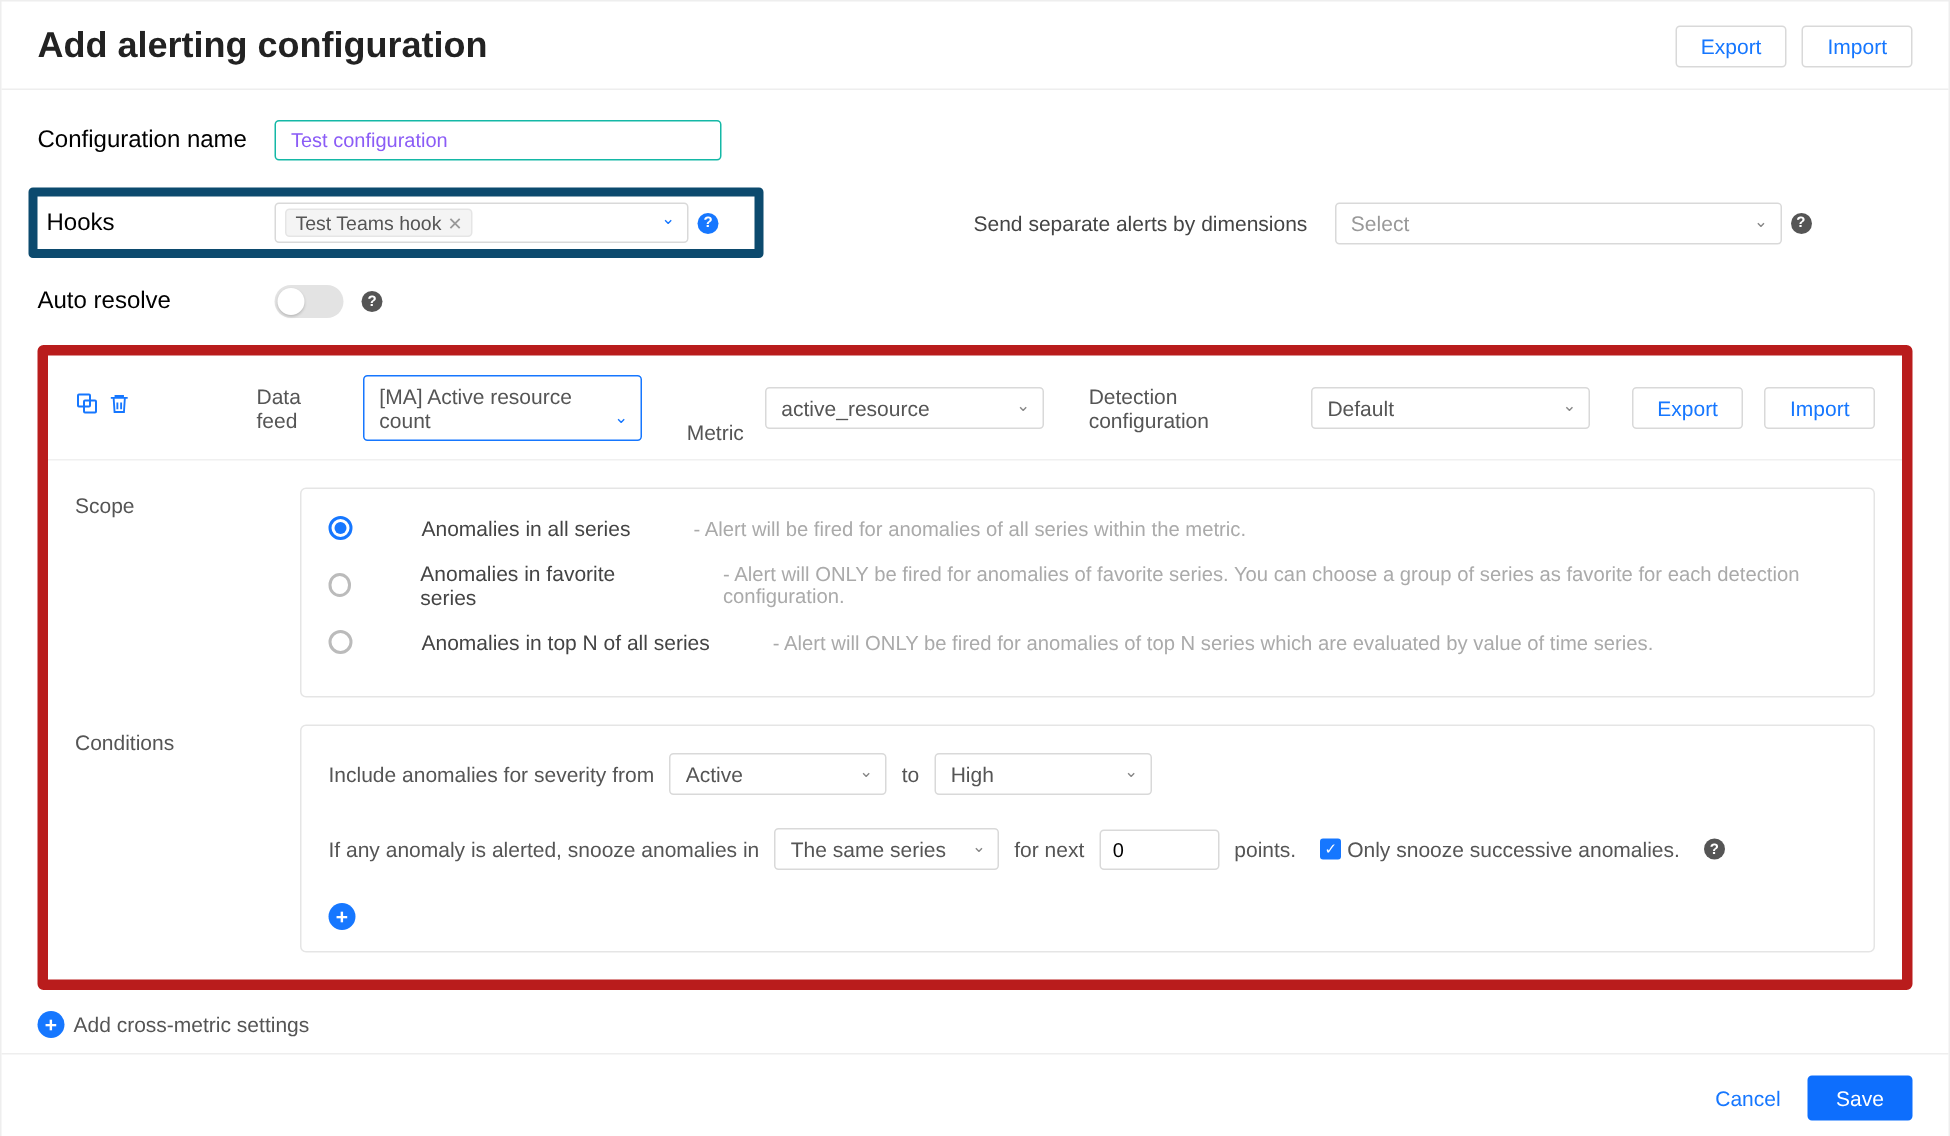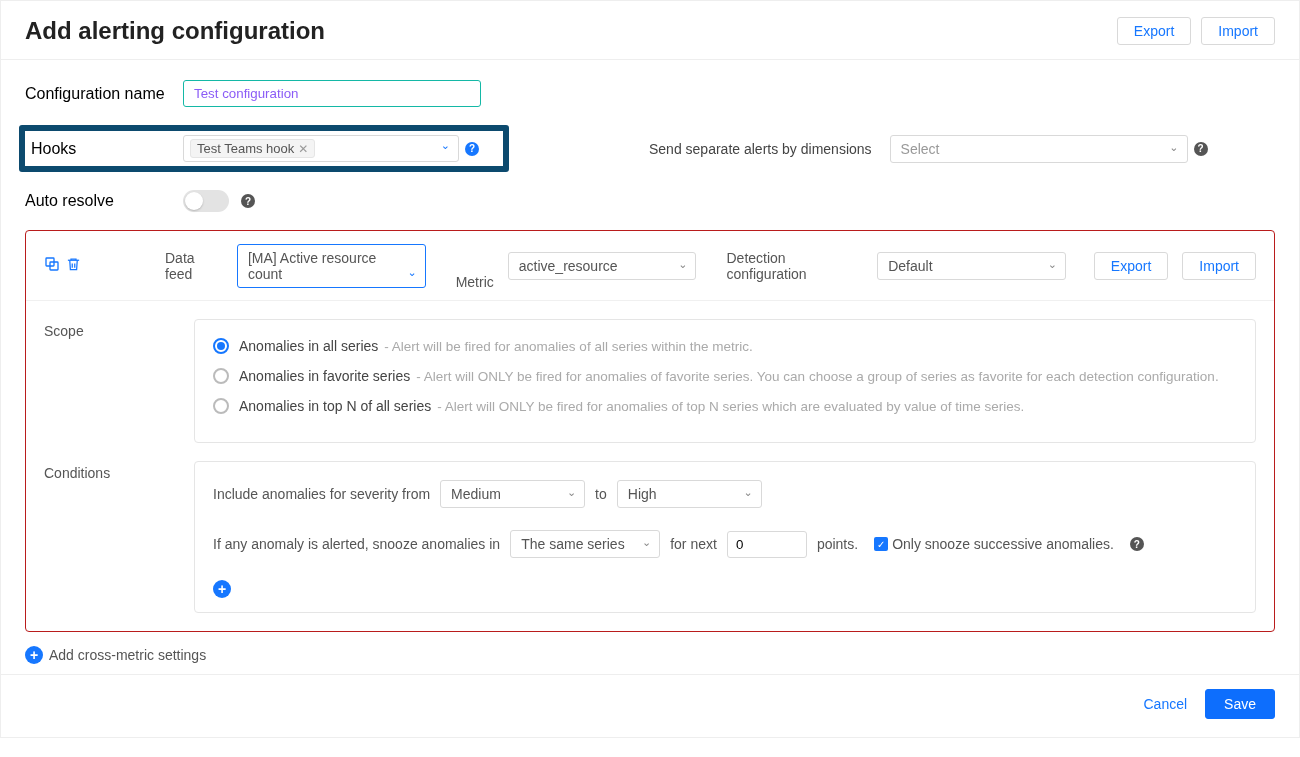--- a/index.html
+++ b/index.html
@@ -26,35 +26,35 @@
 
 .second-col { display: flex; align-items: center; margin-left: 140px; }
 .second-col .label2 { width: auto; margin-right: 18px; color:#444; }
 .select { border: 1px solid #d9d9d9; border-radius: 3px; padding: 5px 24px 5px 10px; width: 298px; position: relative; color: #555; cursor:pointer; }
 .select .chev { color: #888; }
 .select.placeholder { color: #999; }
 
 .toggle { width: 46px; height: 22px; background: #e3e3e3; border-radius: 11px; position: relative; cursor:pointer; }
 .toggle .knob { width: 18px; height: 18px; background: #fff; border-radius: 50%; position: absolute; top: 2px; left: 2px; box-shadow: 0 1px 2px rgba(0,0,0,0.2); }
 
-.panel { border: 1px solid #b91c1c; border-radius: 4px; margin-top: 4px; }
+.panel { border: 7px solid #b91c1c; border-radius: 4px; margin-top: 4px; }
 .panel-head { display: flex; align-items: center; padding: 10px 18px; gap: 14px; border-bottom: 1px solid #f0f0f0; }
 .icon-btn { color: #1677ff; cursor: pointer; font-size: 16px; }
 .panel-head .flabel { color: #555; margin-left: 70px; }
 .select.sm { width: 196px; padding: 5px 24px 5px 10px; }
 .select.outlined-blue { border-color: #1677ff; }
 .panel-head .mlabel { margin-left: 16px; color:#555;margin-top:33px; }
 .panel-head .dlabel { margin-left: 16px; color:#555; }
 .panel-head .spacer { flex: 1; }
 
 .panel-body { padding: 18px 18px 18px 18px; }
 .sect { display: flex; margin-bottom: 18px; }
 .sect > .slabel { width: 150px; color: #555; padding-top: 4px; }
 .box { border: 1px solid #e5e5e5; border-radius: 4px; padding: 18px 18px 14px 18px; flex: 1; }
-.radio-line { display: flex; align-items: center; margin-bottom: 14px; }
+.radio-line { display: flex; align-items: center; margin-bottom: 14px; gap: 36px; }
 .radio { width: 16px; height: 16px; border: 2px solid #1677ff; border-radius: 50%; margin-right: 10px; display:inline-flex; align-items:center; justify-content:center; cursor:pointer; }
 .radio.empty { border-color: #bbb; }
 .radio .dot { width: 8px; height: 8px; background: #1677ff; border-radius: 50%; }
 .rlabel { color: #444; margin-right: 6px; }
 .rdesc { color: #aaa; font-size: 13.5px; }
 
 .cond-row { display: flex; align-items: center; gap: 10px; margin-bottom: 22px; flex-wrap: wrap; color:#555; }
 .select.xs { width: 145px; }
 .num-input { border: 1px solid #d9d9d9; border-radius: 3px; padding: 5px 8px; width: 80px; }
 .checkbox { width: 14px; height: 14px; background: #1677ff; border-radius: 2px; display: inline-flex; align-items: center; justify-content: center; color: #fff; font-size: 10px; margin-right: 4px; cursor:pointer; }
@@ -173,21 +173,21 @@
               </div>
             </div>
         </div>
 
         <div class="sect" style="margin-bottom:0;">
           <div class="slabel">Conditions</div>
           <div class="box">
             <div class="cond-row">
               <span>Include anomalies for severity from</span>
               <div class="select xs">
-                <span>Medium</span>
+                <span>Active</span>
                 <span class="chev">⌄</span>
               </div>
               <span>to</span>
               <div class="select xs">
                 <span>High</span>
                 <span class="chev">⌄</span>
               </div>
             </div>
             <div class="cond-row">
               <span>If any anomaly is alerted, snooze anomalies in</span>

